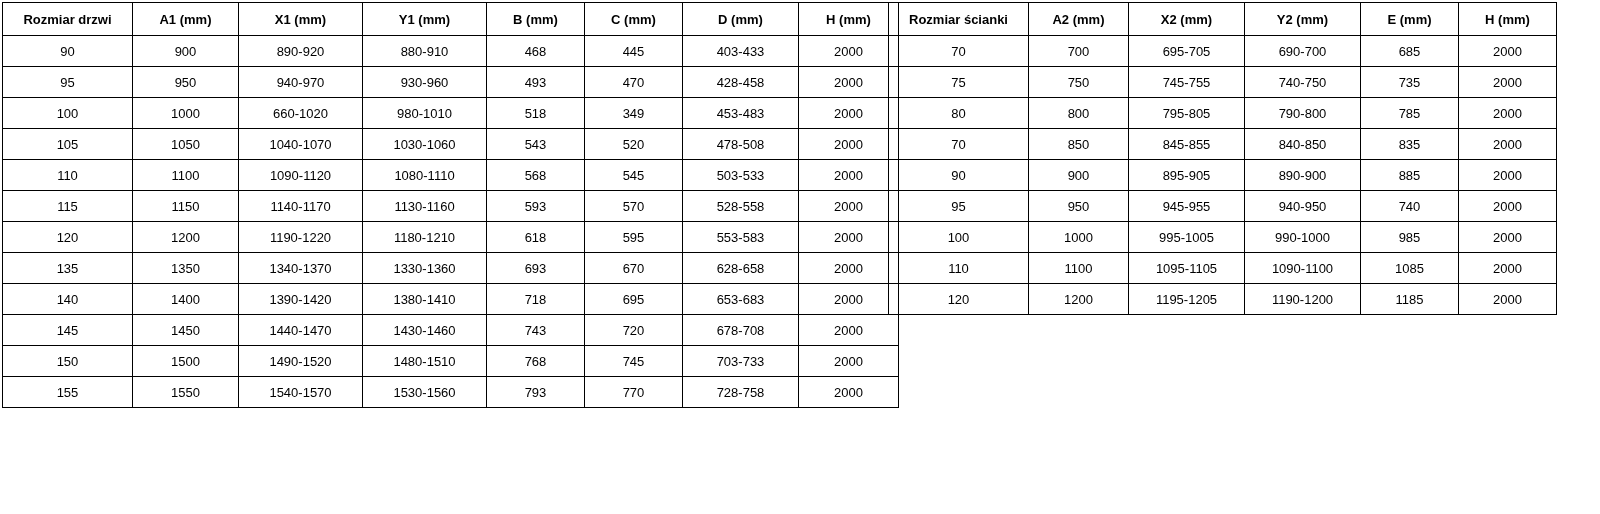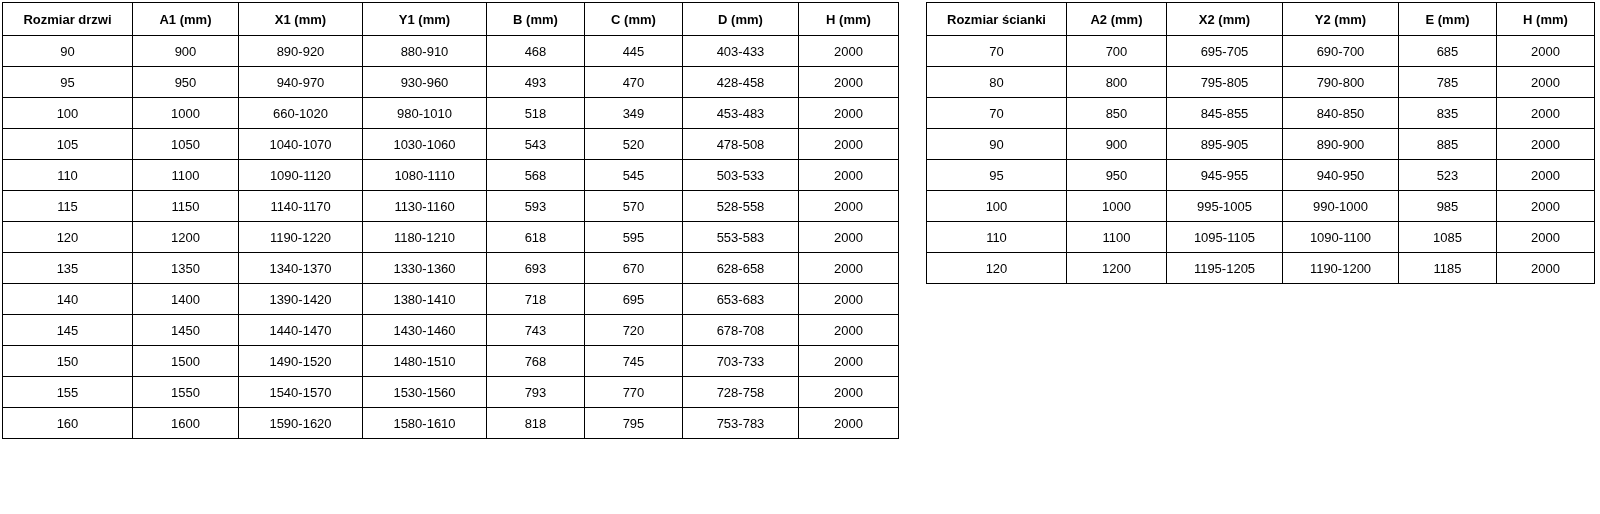--- a/index.html
+++ b/index.html
@@ -55,21 +55,21 @@
   #doors-table col.c2 { width: 124px; }
   #doors-table col.c3 { width: 124px; }
   #doors-table col.c4 { width: 98px; }
   #doors-table col.c5 { width: 98px; }
   #doors-table col.c6 { width: 116px; }
   #doors-table col.c7 { width: 100px; }
 
   
   #walls-table-wrap {
     position: absolute;
-    left: 926px;
+    left: 888px;
     top: 2px;
   }
   #walls-table col.c0 { width: 140px; }
   #walls-table col.c1 { width: 100px; }
   #walls-table col.c2 { width: 116px; }
   #walls-table col.c3 { width: 116px; }
   #walls-table col.c4 { width: 98px; }
   #walls-table col.c5 { width: 98px; }
 </style>
 </head>
@@ -215,30 +215,20 @@
           <tr>
             <td>155</td>
             <td>1550</td>
             <td>1540-1570</td>
             <td>1530-1560</td>
             <td>793</td>
             <td>770</td>
             <td>728-758</td>
             <td>2000</td>
           </tr>
-          <tr>
-            <td>160</td>
-            <td>1600</td>
-            <td>1590-1620</td>
-            <td>1580-1610</td>
-            <td>818</td>
-            <td>795</td>
-            <td>753-783</td>
-            <td>2000</td>
-          </tr>
         </tbody>
     </table>
   </div>
 
   <div id="walls-table-wrap">
     <table class="grid" id="walls-table">
       <colgroup>
         <col class="c0">
           <col class="c1">
           <col class="c2">
@@ -259,20 +249,28 @@
       <tbody>
           <tr>
             <td>70</td>
             <td>700</td>
             <td>695-705</td>
             <td>690-700</td>
             <td>685</td>
             <td>2000</td>
           </tr>
           <tr>
+            <td>75</td>
+            <td>750</td>
+            <td>745-755</td>
+            <td>740-750</td>
+            <td>735</td>
+            <td>2000</td>
+          </tr>
+          <tr>
             <td>80</td>
             <td>800</td>
             <td>795-805</td>
             <td>790-800</td>
             <td>785</td>
             <td>2000</td>
           </tr>
           <tr>
             <td>70</td>
             <td>850</td>
@@ -287,21 +285,21 @@
             <td>895-905</td>
             <td>890-900</td>
             <td>885</td>
             <td>2000</td>
           </tr>
           <tr>
             <td>95</td>
             <td>950</td>
             <td>945-955</td>
             <td>940-950</td>
-            <td>523</td>
+            <td>740</td>
             <td>2000</td>
           </tr>
           <tr>
             <td>100</td>
             <td>1000</td>
             <td>995-1005</td>
             <td>990-1000</td>
             <td>985</td>
             <td>2000</td>
           </tr>

